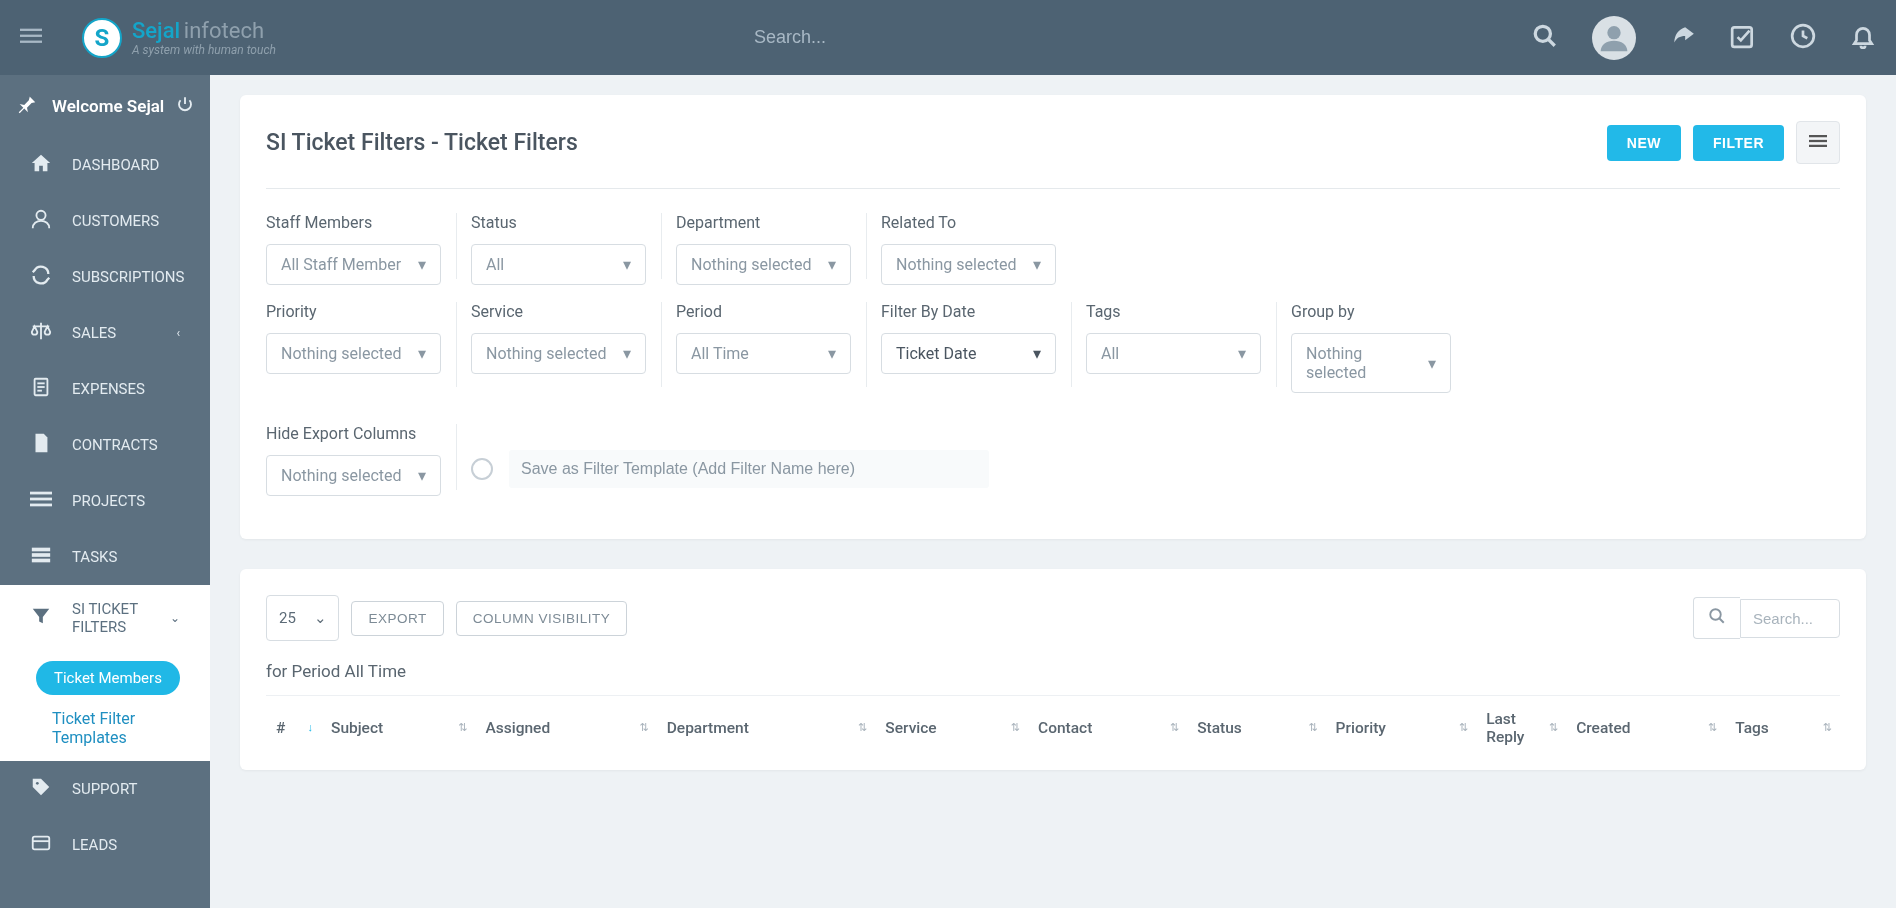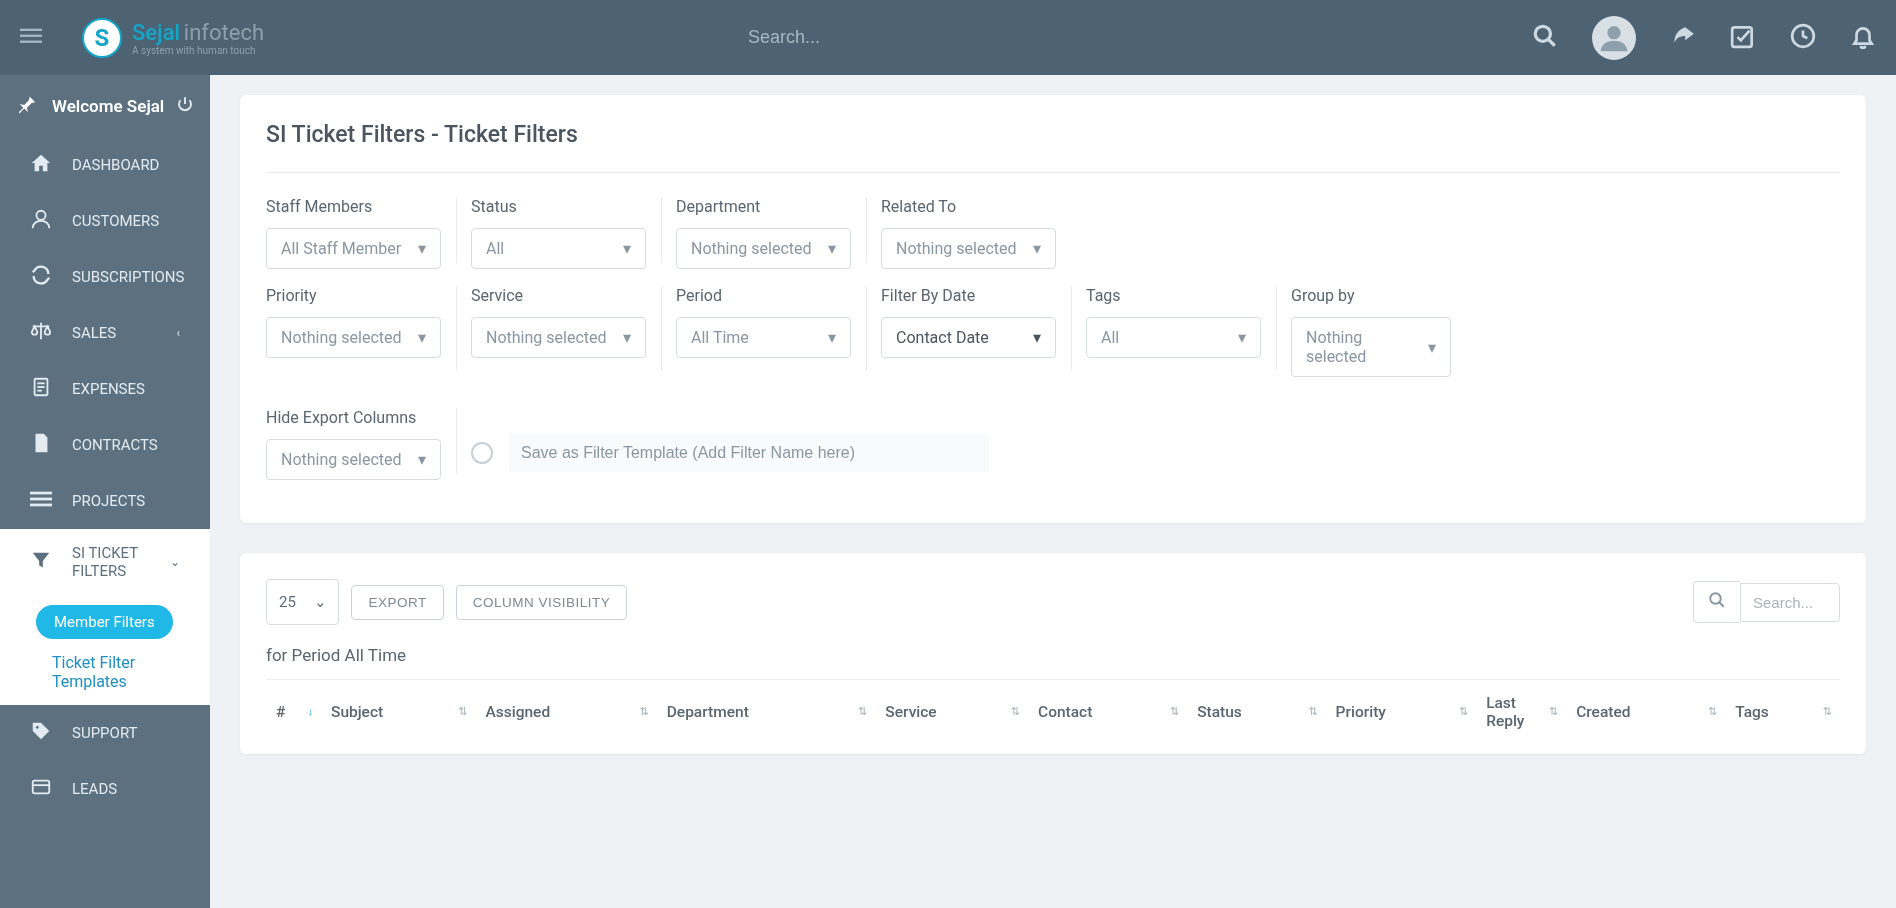--- a/index.html
+++ b/index.html
@@ -5,21 +5,21 @@
 * { box-sizing: border-box; margin: 0; padding: 0; }
 body { font-family: -apple-system, BlinkMacSystemFont, "Segoe UI", Roboto, Arial, sans-serif; background: #eef2f5; color: #333; font-size: 15px; }
 
 
 .topbar { background: #4d6273; height: 75px; display: flex; align-items: center; padding: 0 20px; color: #a8b8c5; }
 .topbar .hamburger { cursor: pointer; margin-right: 40px; }
 .topbar .logo { display: flex; align-items: center; gap: 10px; }
 .topbar .logo-badge { width: 40px; height: 40px; border-radius: 50%; background: #fff; display: flex; align-items: center; justify-content: center; color: #14a5c9; font-weight: bold; font-size: 24px; border: 2px solid #14a5c9; }
 .topbar .logo-text1 { color: #14a5c9; font-size: 22px; font-weight: 500; }
 .topbar .logo-text2 { color: #8fa0ad; font-size: 22px; }
-.topbar .logo-sub { font-size: 10px; color: #8fa0ad; display: block; }
+.topbar .logo-sub { font-size: 12px; color: #8fa0ad; display: block; font-style: italic; }
 .topbar .search-wrap { flex: 1; display: flex; justify-content: center; }
 .topbar .search-input { background: transparent; border: none; color: #cdd8e0; font-size: 18px; outline: none; width: 300px; }
 .topbar .search-input::placeholder { color: #a8b8c5; }
 .topbar .top-icons { display: flex; align-items: center; gap: 34px; }
 .topbar .top-icons .icon { color: #cdd8e0; cursor: pointer; }
 .topbar .avatar { width: 44px; height: 44px; border-radius: 50%; background: #d9e0e5; display: flex; align-items: center; justify-content: center; color: #8fa0ad; }
 
 
 .layout { display: flex; min-height: calc(100vh - 75px); }
 .sidebar { width: 210px; background: #5c7080; color: #e3ebf0; flex-shrink: 0; }
@@ -197,29 +197,37 @@
       <span>CONTRACTS</span>
     </div>
     <div class="nav-item">
       <span><svg class="svgicon" viewBox="0 0 24 24" fill="currentColor">
             <rect y="4" width="24" height="3"></rect>
             <rect y="10.5" width="24" height="3"></rect>
             <rect y="17" width="24" height="3"></rect>
           </svg></span>
       <span>PROJECTS</span>
     </div>
+    <div class="nav-item">
+      <span><svg class="svgicon" viewBox="0 0 24 24" fill="currentColor">
+            <rect x="2" y="4" width="20" height="4"></rect>
+            <rect x="2" y="10" width="20" height="4"></rect>
+            <rect x="2" y="16" width="20" height="4"></rect>
+          </svg></span>
+      <span>TASKS</span>
+    </div>
     <div class="nav-item expanded">
       <span><svg class="svgicon" viewBox="0 0 24 24" fill="currentColor">
             <path d="M3 4h18l-7 9v7l-4-2v-5z"></path>
           </svg></span>
       <span>SI TICKET FILTERS</span>
       <span class="chev">⌄</span>
     </div>
     <div class="submenu">
-      <span class="sub-pill">Member Filters</span>
+      <span class="sub-pill">Ticket Members</span>
       <span class="sub-link">Ticket Filter Templates</span>
     </div>
     <div class="nav-item">
       <span><svg class="svgicon" viewBox="0 0 24 24" fill="currentColor">
             <path d="M3 3h9l9 9-9 9-9-9z"></path>
             <circle cx="8" cy="8" r="1.5" fill="#5c7080"></circle>
           </svg></span>
       <span>SUPPORT</span>
     </div>
     <div class="nav-item">
@@ -229,20 +237,31 @@
           </svg></span>
       <span>LEADS</span>
     </div>
   </div>
 
   <div class="main">
 
     <div class="card">
       <div class="card-head">
         <div class="card-title">SI Ticket Filters - Ticket Filters</div>
+        <div class="card-actions">
+          <button class="btn btn-primary">NEW</button>
+          <button class="btn btn-primary">FILTER</button>
+          <button class="btn-icon">
+            <svg class="svgicon-sm" viewBox="0 0 24 24" fill="currentColor">
+                <rect y="4" width="24" height="3"></rect>
+                <rect y="10.5" width="24" height="3"></rect>
+                <rect y="17" width="24" height="3"></rect>
+              </svg>
+          </button>
+        </div>
       </div>
 
       <div class="filter-grid">
         <div class="filter-col border-r" style="width:205px">
           <span class="filter-label">Staff Members</span>
           <div class="dropdown">
               <span>All Staff Member</span>
               <span class="caret">▾</span>
             </div>
         </div>
@@ -286,21 +305,21 @@
         <div class="filter-col border-r" style="width:205px">
           <span class="filter-label">Period</span>
           <div class="dropdown">
               <span>All Time</span>
               <span class="caret">▾</span>
             </div>
         </div>
         <div class="filter-col border-r" style="width:205px">
           <span class="filter-label">Filter By Date</span>
           <div class="dropdown" style="color:#4a5560">
-              <span>Contact Date</span>
+              <span>Ticket Date</span>
               <span class="caret">▾</span>
             </div>
         </div>
         <div class="filter-col border-r" style="width:205px">
           <span class="filter-label">Tags</span>
           <div class="dropdown">
               <span>All</span>
               <span class="caret">▾</span>
             </div>
         </div>

